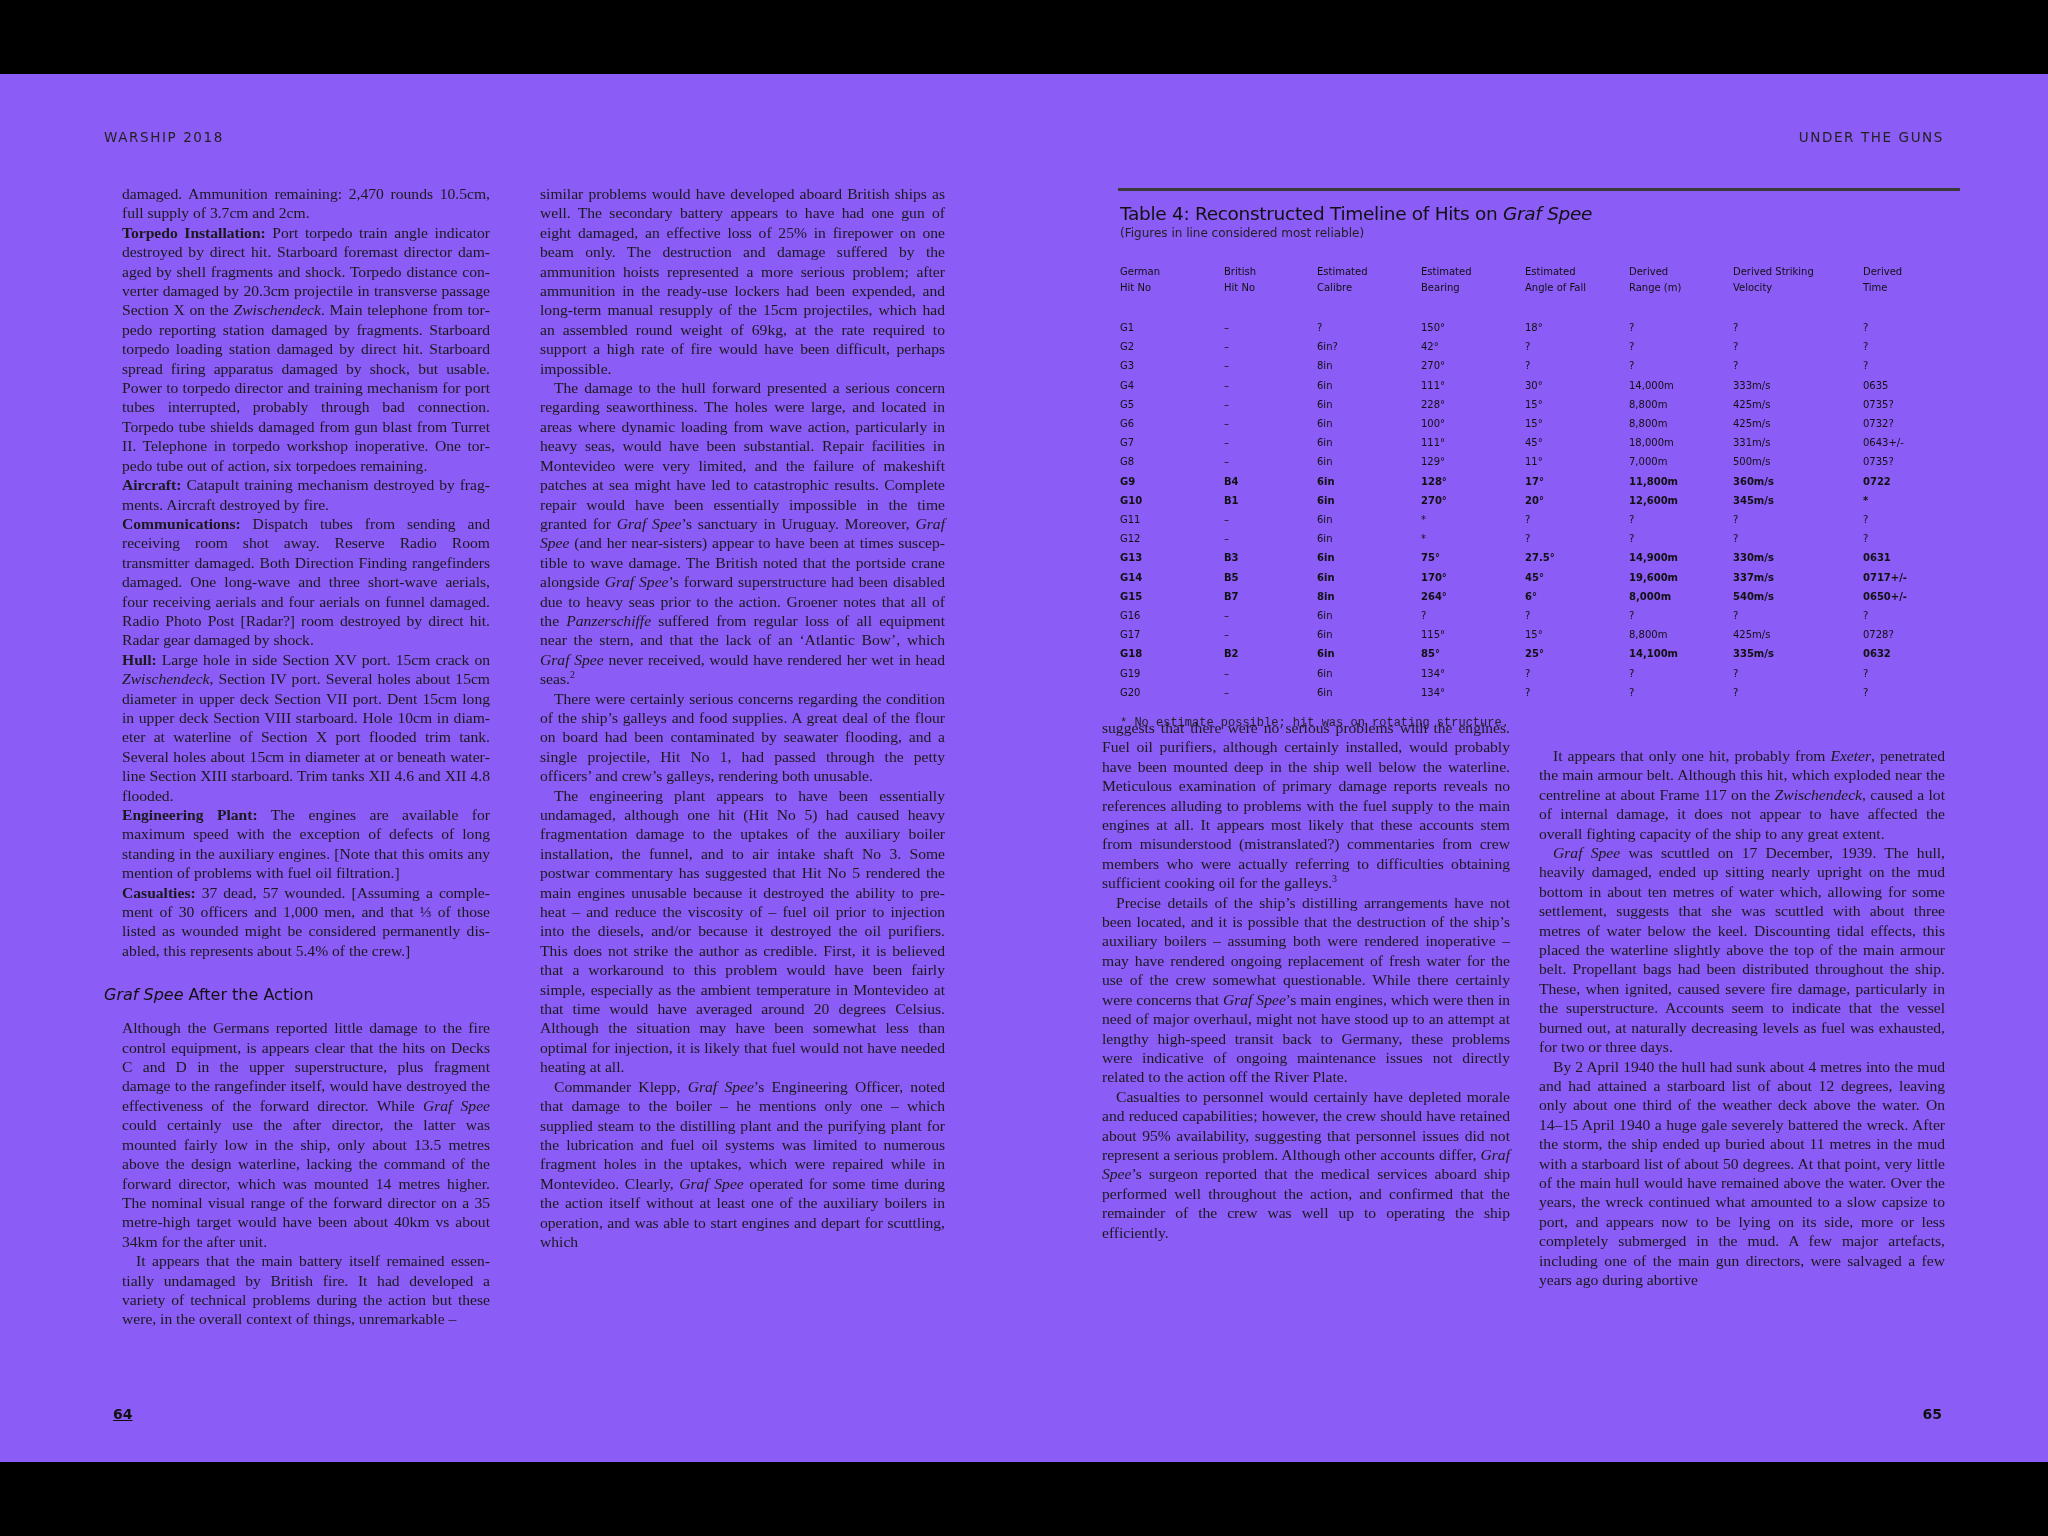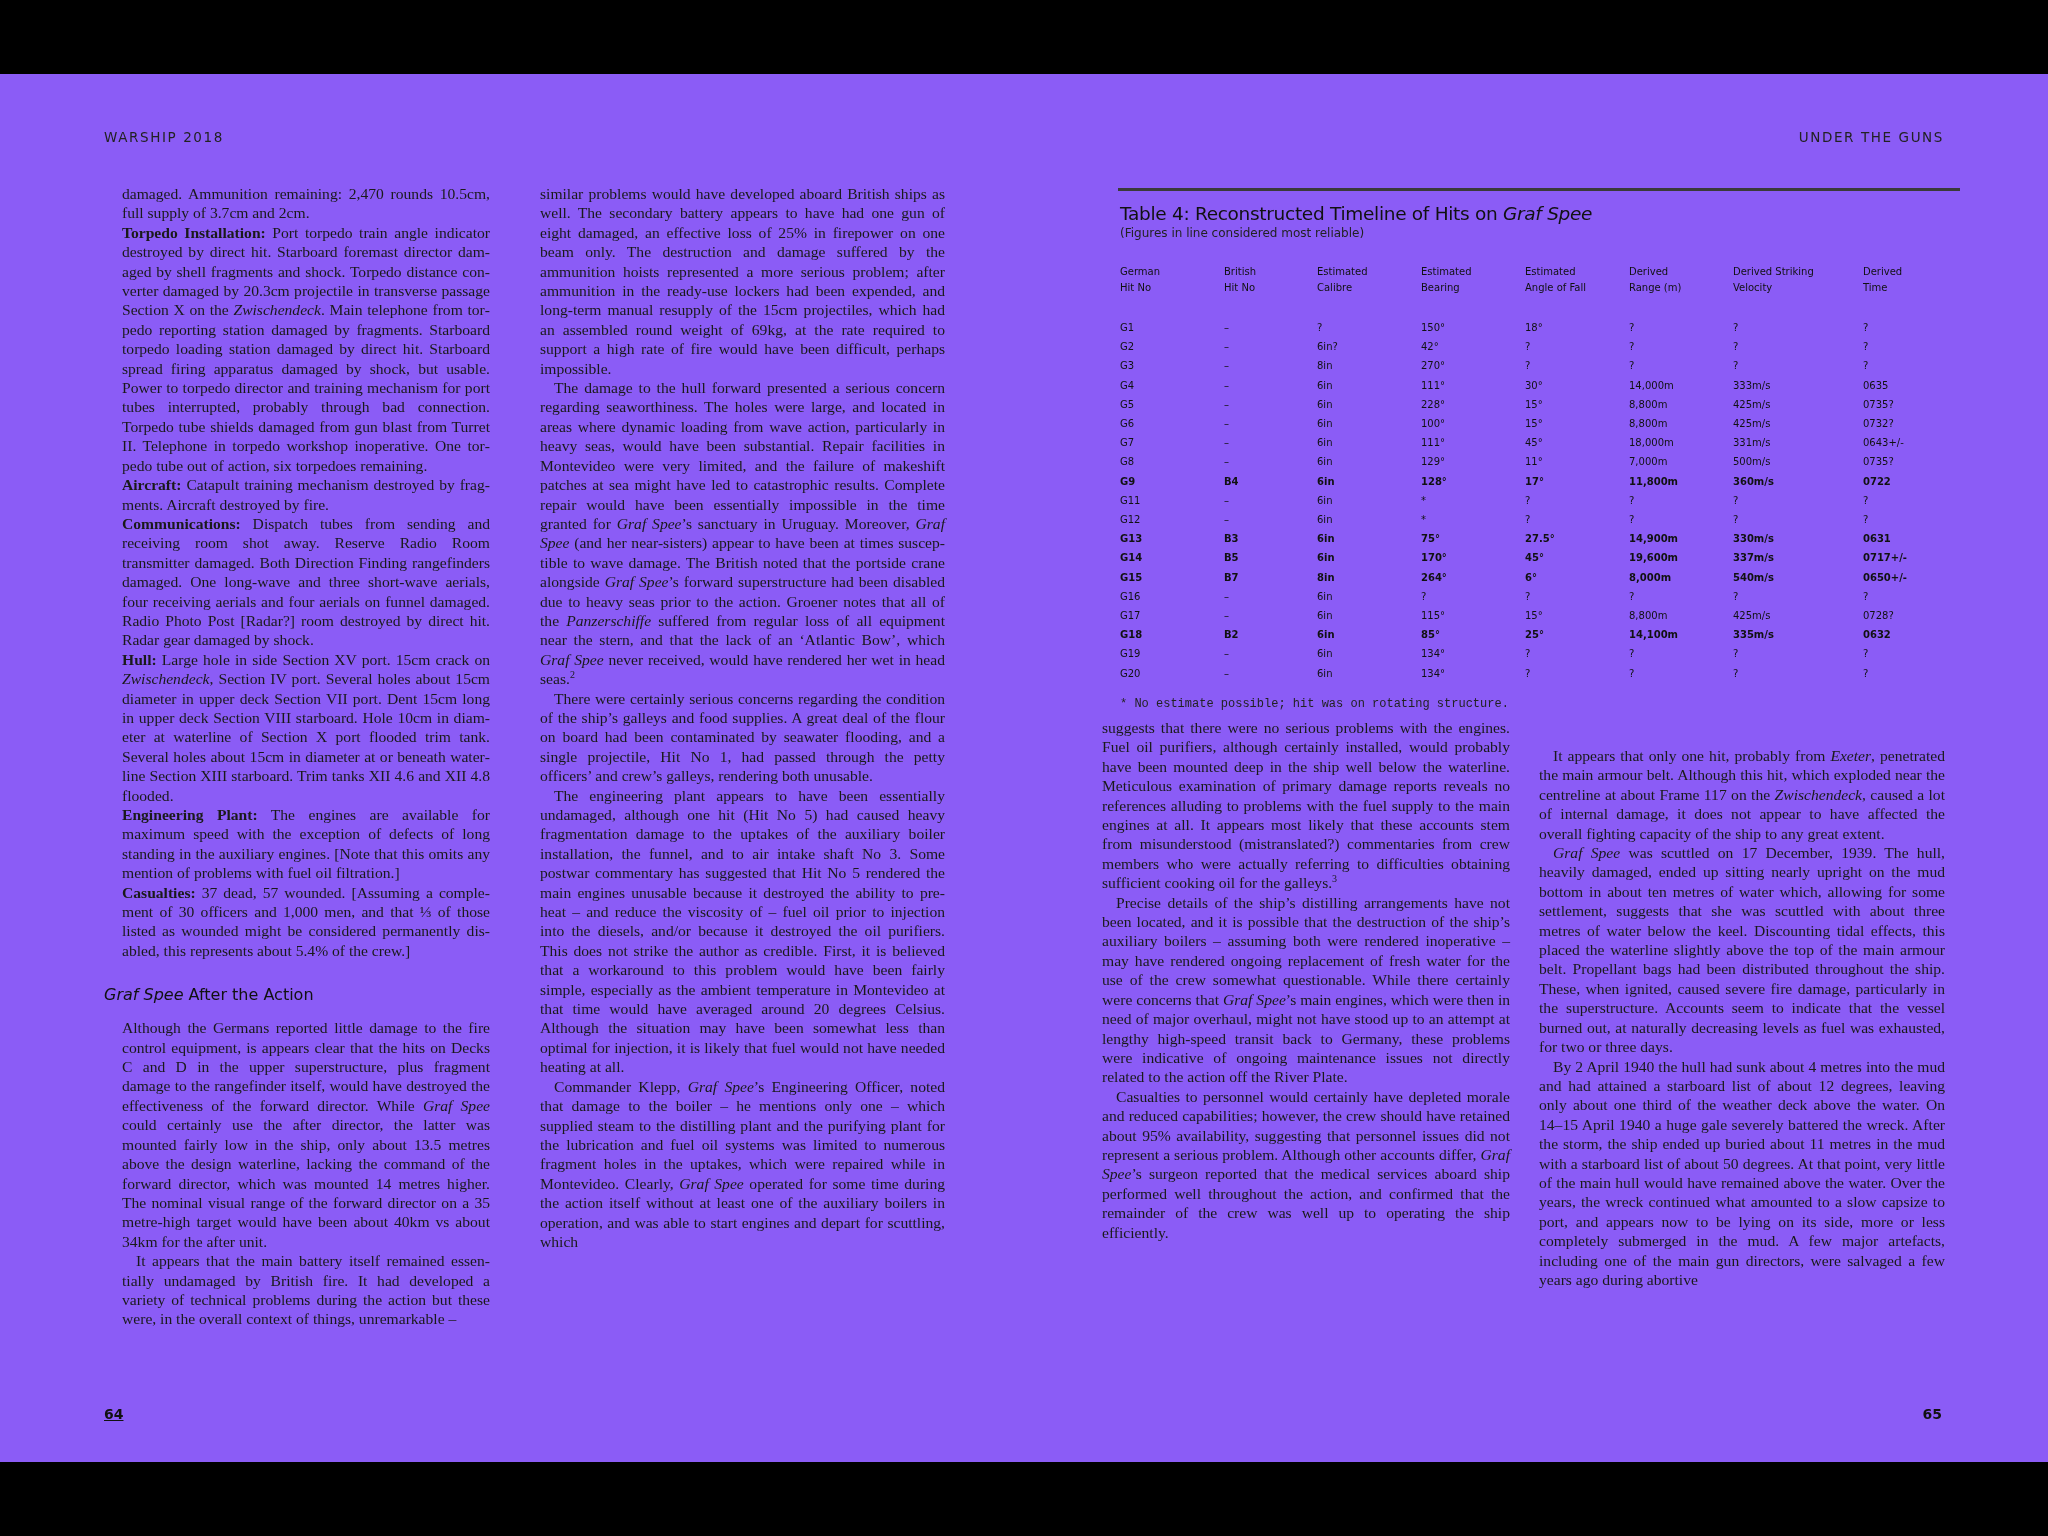--- a/index.html
+++ b/index.html
@@ -2,21 +2,21 @@
 <html><head>
 <meta charset="utf-8">
 <style>
   html, body { margin:0; padding:0; }
   body { width:2048px; height:1536px; background:#000; position:relative; overflow:hidden; }
   .spread { position:absolute; left:0; top:74px; width:2048px; height:1388px; background:#8b5cf6; }
   .runhead { position:absolute; top:55px; font-family:"DejaVu Sans", sans-serif; font-size:13.5px; letter-spacing:1.6px; color:#222; }
   .runhead.left { left:104px; }
   .runhead.right { right:104px; }
   .folio { position:absolute; top:1332px; font-family:"DejaVu Sans", sans-serif; font-size:14px; font-weight:bold; color:#111; }
-  .folio.left { left:104px;text-decoration:underline; }
+  .folio.left { left:113px;text-decoration:underline; }
   .folio.right { right:106px; }
 
   .col { position:absolute; font-family:"Liberation Serif", serif; font-size:15.6px; line-height:19.4px; color:#1a1a1a; text-align:justify; hyphens:manual; }
   .col p { margin:0; }
   .col p.ind { text-indent:14px; }
   .col b { font-weight:bold; }
   .c1 { left:122px; top:110px; width:368px; }
   .c2 { left:540px; top:110px; width:405px; }
   .c3 { left:1102px; top:644px; width:408px; }
   .c4 { left:1539px; top:672px; width:406px; }
@@ -172,20 +172,30 @@
           <tr class="bold">
             <td>G9</td>
             <td>B4</td>
             <td>6in</td>
             <td>128°</td>
             <td>17°</td>
             <td>11,800m</td>
             <td>360m/s</td>
             <td>0722</td>
           </tr>
+          <tr class="bold">
+            <td>G10</td>
+            <td>B1</td>
+            <td>6in</td>
+            <td>270°</td>
+            <td>20°</td>
+            <td>12,600m</td>
+            <td>345m/s</td>
+            <td>*</td>
+          </tr>
           <tr>
             <td>G11</td>
             <td>–</td>
             <td>6in</td>
             <td>*</td>
             <td>?</td>
             <td>?</td>
             <td>?</td>
             <td>?</td>
           </tr>

